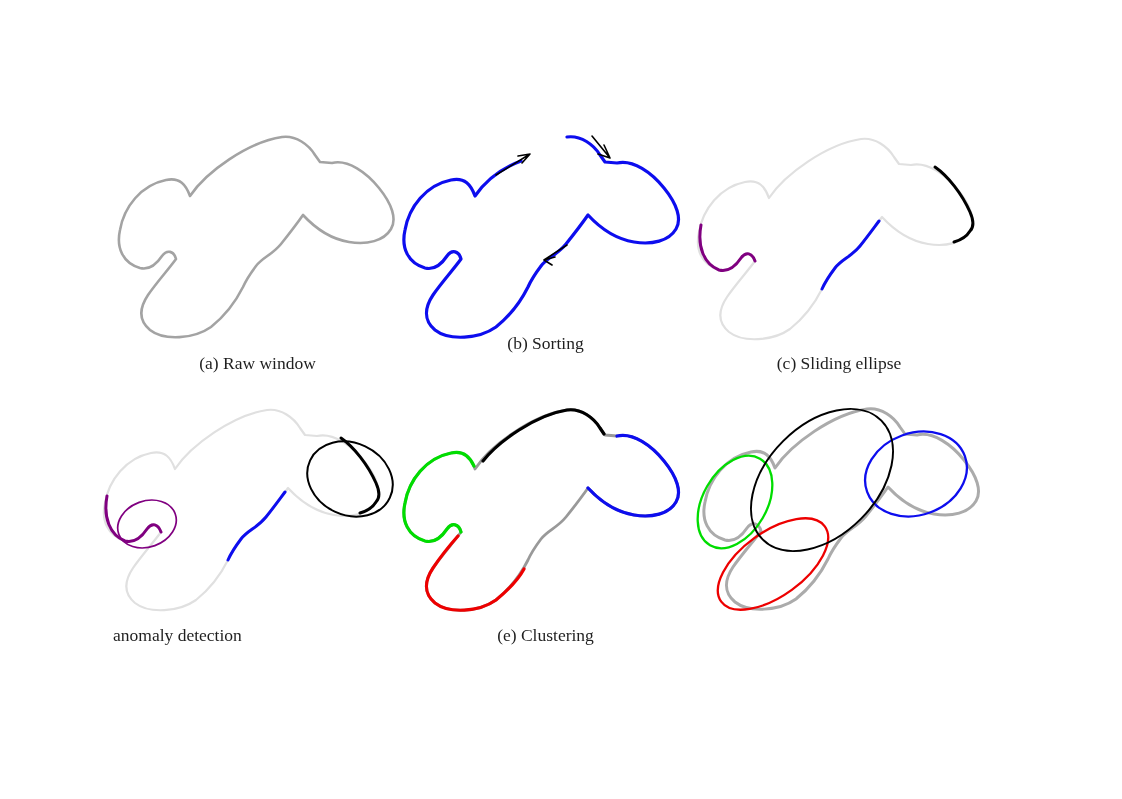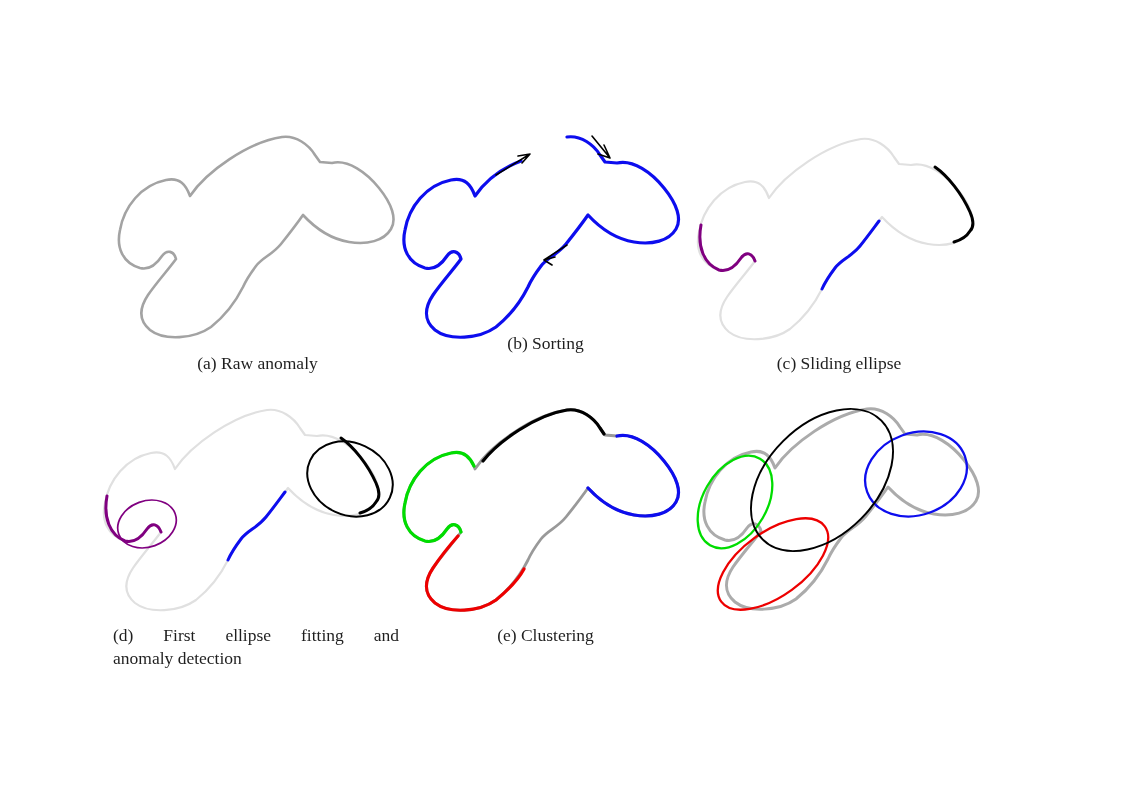--- a/index.html
+++ b/index.html
@@ -12,21 +12,21 @@
   path,ellipse{fill:none;stroke-linecap:round;stroke-linejoin:round;}
 </style>
 </head>
 <body>
 
 <div class="page">
 
   <svg class="panel-svg" style="left:110px;top:118px" width="300" height="240" viewBox="0 0 300 240">
     <path stroke-width="2.6" d="M80,78 C96,54 138,24 172,19 C186,17 199,27 205,37 L210,44 L222,45 C238,41 257,55 269,70 C282,86 287,101 281,111 C274,123 257,127 239,124 C221,121 205,110 193,97 C186,107 179,116 171,126 C162,137 153,139 146,148 C140,156 137,160 133,169 C127,181 116,197 101,209 C84,221 54,223 40,212 C28,202 30,189 38,177 C47,164 58,152 66,141 C64,133 57,131 52,138 C46,147 38,152 30,150 C13,145 6,130 10,112 C14,89 31,67 56,62 C70,59 76,67 80,78 Z" stroke="#a3a3a3"></path>
   </svg>
-  <div class="caption cap-center" style="left:110px;top:352px;width:295px">(a) Raw anomaly</div>
+  <div class="caption cap-center" style="left:110px;top:352px;width:295px">(a) Raw window</div>
 
   <svg class="panel-svg" style="left:395px;top:118px" width="300" height="240" viewBox="0 0 300 240">
     <path stroke-width="3.2" d="M172,19 C186,17 199,27 205,37 L210,44 L222,45 C238,41 257,55 269,70 C282,86 287,101 281,111 C274,123 257,127 239,124 C221,121 205,110 193,97 C186,107 179,116 171,126 C162,137 153,139 146,148 C140,156 137,160 133,169 C127,181 116,197 101,209 C84,221 54,223 40,212 C28,202 30,189 38,177 C47,164 58,152 66,141 C64,133 57,131 52,138 C46,147 38,152 30,150 C13,145 6,130 10,112 C14,89 31,67 56,62 C70,59 76,67 80,78 C91,62 107,50 126,43" stroke="#0d0dee"></path>
     <path stroke-width="1.6" d="M101,57 L135,36 M135,36 L123,38 M135,36 L127,45" stroke="#000000"></path>
     <path stroke-width="1.6" d="M197,18 L215,40 M215,40 L203,36 M215,40 L209,27" stroke="#000000"></path>
     <path stroke-width="1.6" d="M172,127 L149,142 M149,142 L160,139 M149,142 L157,147" stroke="#000000"></path>
   </svg>
   <div class="caption cap-center" style="left:398px;top:332px;width:295px">(b) Sorting</div>
 
   <svg class="panel-svg" style="left:689px;top:120px" width="300" height="240" viewBox="0 0 300 240">
@@ -39,21 +39,20 @@
 
   <svg class="panel-svg" style="left:95px;top:391px" width="300" height="240" viewBox="0 0 300 240">
     <path stroke-width="2.2" d="M80,78 C96,54 138,24 172,19 C186,17 199,27 205,37 L210,44 L222,45 C238,41 257,55 269,70 C282,86 287,101 281,111 C274,123 257,127 239,124 C221,121 205,110 193,97 C186,107 179,116 171,126 C162,137 153,139 146,148 C140,156 137,160 133,169 C127,181 116,197 101,209 C84,221 54,223 40,212 C28,202 30,189 38,177 C47,164 58,152 66,141 C64,133 57,131 52,138 C46,147 38,152 30,150 C13,145 6,130 10,112 C14,89 31,67 56,62 C70,59 76,67 80,78 Z" stroke="#e0e0e0"></path>
     <path stroke-width="3" d="M12,105 C8,127 15,144 30,150 C38,152 46,147 52,138 C57,131 63,133 66,141" stroke="#800080"></path>
     <path stroke-width="3" d="M190,101 C184,109 179,116 171,126 C162,137 153,139 146,148 C140,156 137,160 133,169" stroke="#0d0dee"></path>
     <path stroke-width="3" d="M246,47 C259,56 273,74 281,92 C285,101 285,107 281,111 C278,116 272,120 265,122" stroke="#000000"></path>
     <ellipse stroke-width="1.7" transform="translate(52,133) rotate(-20)" rx="30" ry="23" stroke="#800080"></ellipse>
     <ellipse stroke-width="2" transform="translate(255,88) rotate(25)" rx="44" ry="36" stroke="#000000"></ellipse>
   </svg>
   <div class="caption" style="left:113px;top:624px;width:286px">
-    <div class="cap-just">(d) First ellipse fitting and</div>
     <div>anomaly detection</div>
   </div>
 
   <svg class="panel-svg" style="left:395px;top:391px" width="300" height="240" viewBox="0 0 300 240">
     <path stroke-width="2.8" d="M80,78 C96,54 138,24 172,19 C186,17 199,27 205,37 L210,44 L222,45 C238,41 257,55 269,70 C282,86 287,101 281,111 C274,123 257,127 239,124 C221,121 205,110 193,97 C186,107 179,116 171,126 C162,137 153,139 146,148 C140,156 137,160 133,169 C127,181 116,197 101,209 C84,221 54,223 40,212 C28,202 30,189 38,177 C47,164 58,152 66,141 C64,133 57,131 52,138 C46,147 38,152 30,150 C13,145 6,130 10,112 C14,89 31,67 56,62 C70,59 76,67 80,78 Z" stroke="#999999"></path>
     <path stroke-width="3.2" d="M66,141 C64,133 57,131 52,138 C46,147 38,152 30,150 C13,145 6,130 10,112 C14,89 31,67 56,62 C68,59 75,66 79,75" stroke="#00dd00"></path>
     <path stroke-width="3.2" d="M88,70 C103,51 140,24 172,19 C186,17 199,27 205,37 L209,43" stroke="#000000"></path>
     <path stroke-width="3.2" d="M222,45 C238,41 257,55 269,70 C282,86 287,101 281,111 C274,123 257,127 239,124 C221,121 205,110 193,97" stroke="#0d0dee"></path>
     <path stroke-width="3.2" d="M129,178 C122,191 112,200 101,209 C84,221 54,223 40,212 C28,202 30,189 38,177 C46,165 55,154 63,145" stroke="#ed0000"></path>
   </svg>

